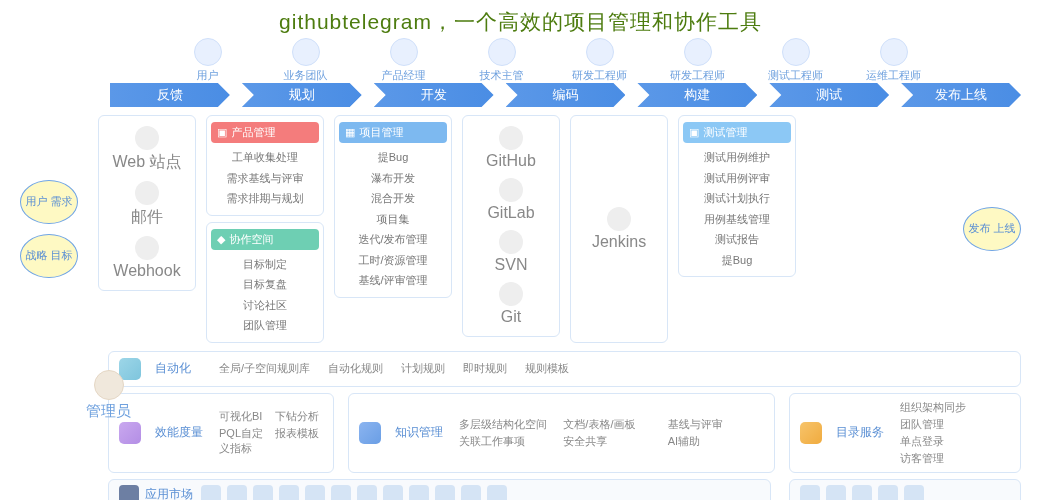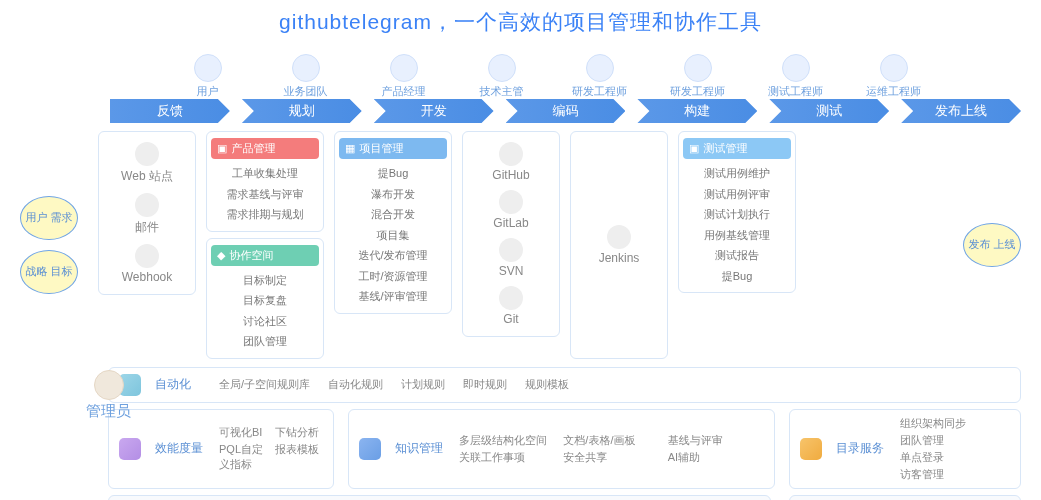--- a/index.html
+++ b/index.html
@@ -1,18 +1,18 @@
 <!DOCTYPE html>
 <html><head>
   <meta charset="utf-8">
   <style>
     *{box-sizing:border-box;margin:0;padding:0}
     body{font-family:-apple-system,"PingFang SC","Microsoft YaHei",sans-serif;font-size:12px;background:#fff;width:1041px;height:500px;overflow:hidden;color:#666}
     .wrap{position:relative;padding:8px 20px}
-    .title{text-align:center;font-size:21px;color:#3b82f6;font-weight:300;margin-bottom:18px;letter-spacing:1px}
+    .title{text-align:center;font-size:21px;color:#4d7c0f;font-weight:300;margin-bottom:2px;letter-spacing:1px}
     .roles{display:flex;justify-content:center;gap:30px;margin-bottom:0;align-items:flex-end;padding-left:60px}
     .role{text-align:center;width:68px}
     .role .av{width:28px;height:28px;border-radius:50%;margin:0 auto 2px;background:#e8f0fe;border:1px solid #d0e0fa}
     .role .lbl{font-size:11px;color:#6ea0de}
     .arrows{display:flex;gap:12px;margin-left:90px;margin-bottom:8px}
     .arrow{flex:1;height:24px;background:linear-gradient(90deg,#5b98e8,#4a8de4);color:#fff;display:flex;align-items:center;justify-content:center;font-size:13px;position:relative;clip-path:polygon(0 0,calc(100% - 12px) 0,100% 50%,calc(100% - 12px) 100%,0 100%,12px 50%)}
     .arrow:first-child{clip-path:polygon(0 0,calc(100% - 12px) 0,100% 50%,calc(100% - 12px) 100%,0 100%)}
     .mid{display:flex;gap:8px;margin-bottom:8px;align-items:stretch}
     .left{display:flex;flex-direction:column;gap:10px;justify-content:center;width:70px}
     .ell{width:58px;height:44px;border-radius:50%;border:1.5px solid #6fa4e5;background:#fef9c3;display:flex;align-items:center;justify-content:center;text-align:center;font-size:11px;color:#5a8fd4;padding:2px;line-height:1.2}
@@ -21,21 +21,21 @@
     .card{border:1px solid #d8e6f7;border-radius:6px;background:#fff;padding:6px 4px;min-width:96px}
     .card-h{font-size:11px;color:#fff;padding:3px 6px;border-radius:4px;margin-bottom:4px;display:flex;align-items:center;gap:4px}
     .h-prod{background:#f47c7c}
     .h-collab{background:#6ecfb3}
     .h-proj{background:#7db9f0}
     .h-test{background:#8cc8f5}
     .card ul{list-style:none}
     .card li{font-size:11px;color:#777;padding:2px 4px;text-align:center;line-height:1.5}
     .iconitem{display:flex;flex-direction:column;align-items:center;padding:4px 0}
     .iconitem .ic{width:24px;height:24px;border-radius:50%;background:#eee;margin-bottom:2px}
-    .iconitem .tx{font-size:12px;color:#888}
+    .iconitem .tx{font-size:16px;color:#888}
     .rightgoal{display:flex;align-items:center}
     .autorow,.botrow{display:flex;gap:14px;margin-left:88px;margin-bottom:6px}
     .panel{border:1px solid #d8e6f7;border-radius:6px;background:#fff;padding:6px 10px;display:flex;align-items:center;gap:14px;flex:1}
     .panel-h{display:flex;align-items:center;gap:14px;color:#5a8fd4;font-size:12px;min-width:86px}
     .panel-h .sq{width:22px;height:22px;border-radius:5px}
     .sq-auto{background:linear-gradient(135deg,#9dd6e8,#7ec5dd)}
     .sq-perf{background:linear-gradient(135deg,#c9a8ef,#b38ee5)}
     .sq-know{background:linear-gradient(135deg,#8bb4f0,#6a9ee5)}
     .sq-dir{background:linear-gradient(135deg,#f7c46b,#f0ab3f)}
     .items{display:flex;flex-wrap:wrap;gap:4px 18px;font-size:11px;color:#888;flex:1}

